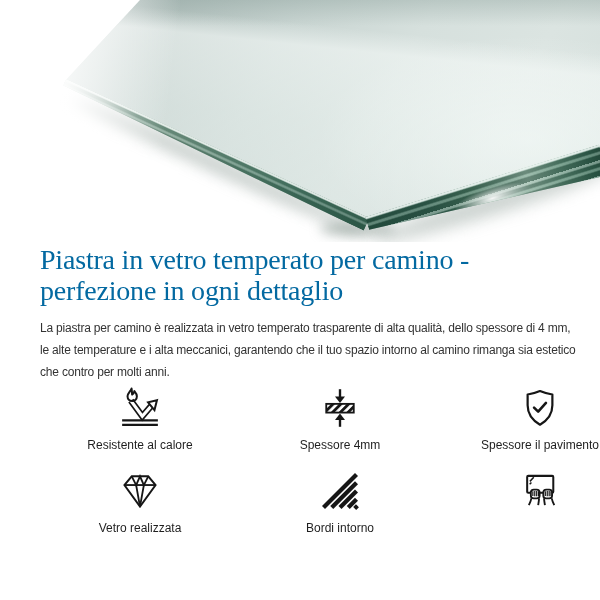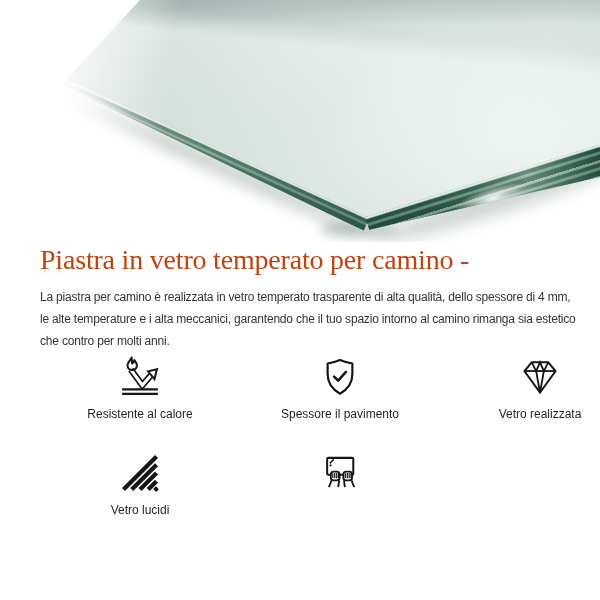--- a/index.html
+++ b/index.html
@@ -61,31 +61,31 @@
   .fade-left{
     position:absolute;inset:0;z-index:6;pointer-events:none;
     background:linear-gradient(97deg,#ffffff 18px,rgba(255,255,255,0.95) 55px,rgba(255,255,255,0.60) 105px,rgba(255,255,255,0) 180px);
   }
 
   
   .content{padding:0 40px;}
   .page-title{
     margin:2px 0 0 0;
     font-family:"Liberation Serif","DejaVu Serif",serif;
-    font-size:28px;line-height:31px;font-weight:400;color:#c2410c;
+    font-size:28px;line-height:31px;font-weight:400;color:#0369a1;
     letter-spacing:-0.2px;
   }
   .page-title .tline{white-space:nowrap;}
   .description{margin-top:11px;font-size:12px;line-height:22px;color:#333;letter-spacing:-0.2px;}
   .description .dline{white-space:nowrap;}
 
   
   .features{
     margin-top:3px;
-    display:grid;grid-template-columns:repeat(3,200px);row-gap:29px;
+    display:grid;grid-template-columns:repeat(3,200px);row-gap:16px;
   }
   .feature{
     display:flex;flex-direction:column;align-items:center;text-align:center;
   }
   .feature .ficon{width:44px;height:44px;display:block;}
   .feature .flabel{margin-top:8px;font-size:12px;line-height:15px;color:#1f1f1f;}
   svg .ln{stroke:#161616;fill:none;}
 </style>
 </head>
 <body>
@@ -100,20 +100,21 @@
     <div class="glass-sheen"></div>
     <div class="edge-left"></div>
     <div class="edge-right"></div>
     <div class="fade-left"></div>
   </div>
 
   <div class="content">
 
     <h1 class="page-title">
       <div class="tline">Piastra in vetro temperato per camino -</div>
+      <div class="tline">perfezione in ogni dettaglio</div>
     </h1>
 
     <div class="description">
       <div class="dline">La piastra per camino è realizzata in vetro temperato trasparente di alta qualità, dello spessore di 4 mm,</div>
       <div class="dline">le alte temperature e i alta meccanici, garantendo che il tuo spazio intorno al camino rimanga sia estetico</div>
       <div class="dline">che contro per molti anni.</div>
     </div>
 
     <div class="features">
 
@@ -122,20 +123,36 @@
           <path class="ln" d="M4.5 37.5 H43.5" stroke-width="2.4"></path>
           <path class="ln" d="M4.5 42.5 H43.5" stroke-width="2.4"></path>
           <path class="ln" d="M14 16 L26.5 33 L36 22" stroke-width="7"></path>
           <path d="M14 16 L26.5 33 L36 22" stroke="#fff" stroke-width="3.4" fill="none"></path>
           <path d="M42.5 15.5 L32.8 17.8 L39.8 26.3 Z" fill="#fff" stroke="#161616" stroke-width="2.2"></path>
           <path class="ln" d="M14.8 2.8 C13.6 5.8 10.4 7.8 10.4 11.2 C10.4 14.3 12.6 16.4 15.5 16.4 C18.4 16.4 20.6 14.3 20.6 11.2 C20.6 9 19.4 7.4 17.9 5.6 C17.5 7.6 16.4 8.7 15.4 9.3 C15.3 7 15.1 4.9 14.8 2.8 Z" stroke-width="2.2" stroke-linejoin="round"></path>
         </svg>
         <div class="flabel">Resistente al calore</div>
       </div>
 
+      <div class="feature">
+        <svg class="ficon" viewBox="0 0 48 48">
+          <defs>
+            <pattern id="hatchP" width="6" height="6" patternUnits="userSpaceOnUse" patternTransform="rotate(45)">
+              <rect width="6" height="6" fill="#ffffff"></rect>
+              <rect width="3.1" height="6" fill="#161616"></rect>
+            </pattern>
+          </defs>
+          <line class="ln" x1="24" y1="3.5" x2="24" y2="12" stroke-width="2.6"></line>
+          <path d="M18.5 11.5 H29.5 L24 18.5 Z" fill="#161616"></path>
+          <rect x="9" y="19.5" width="30" height="9.5" fill="url(#hatchP)" stroke="#161616" stroke-width="2"></rect>
+          <line class="ln" x1="24" y1="44.5" x2="24" y2="36.5" stroke-width="2.6"></line>
+          <path d="M18.5 37 H29.5 L24 30 Z" fill="#161616"></path>
+        </svg>
+        <div class="flabel">Spessore 4mm</div>
+      </div>
 
       <div class="feature">
         <svg class="ficon" viewBox="0 0 48 48">
           <path class="ln" d="M24 5.5 C28 7.2 33 8.6 37.5 9.3 V21 C37.5 30.8 32 37.6 24 42.2 C16 37.6 10.5 30.8 10.5 21 V9.3 C15 8.6 20 7.2 24 5.5 Z" stroke-width="2.4" stroke-linejoin="round"></path>
           <path class="ln" d="M17.5 23.5 L22 28 L30.5 18.5" stroke-width="2.8" stroke-linecap="round" stroke-linejoin="round"></path>
         </svg>
         <div class="flabel">Spessore il pavimento</div>
       </div>
 
       <div class="feature">
@@ -149,21 +166,21 @@
       </div>
 
       <div class="feature">
         <svg class="ficon" viewBox="0 0 48 48">
           <path d="M6 42 L42 6" stroke="#161616" stroke-width="4.6"></path>
           <path d="M15 42 L42 15" stroke="#161616" stroke-width="4.6"></path>
           <path d="M24 42 L42 24" stroke="#161616" stroke-width="4.6"></path>
           <path d="M33 42 L42 33" stroke="#161616" stroke-width="4.6"></path>
           <path d="M40 43 L43 40" stroke="#161616" stroke-width="4.6"></path>
         </svg>
-        <div class="flabel">Vetro lucidi</div>
+        <div class="flabel">Bordi intorno</div>
       </div>
 
       <div class="feature">
         <svg class="ficon" viewBox="0 0 48 48">
           <rect x="10" y="7.5" width="28.5" height="18.5" rx="1.2" fill="#fff" stroke="#161616" stroke-width="2.2"></rect>
           <path class="ln" d="M13 13.5 L17.2 9" stroke-width="1.6"></path>
           <path class="ln" d="M12.7 16.6 L14.6 14.6" stroke-width="1.6"></path>
           <rect x="14" y="22.5" width="9.6" height="9.6" rx="3.2" fill="#fff" stroke="#161616" stroke-width="2"></rect>
           <path class="ln" d="M16.2 24.2 V29.5 M18.3 24 V29.7 M20.4 24 V29.7 M22.4 24.2 V29.5" stroke-width="1.3"></path>
           <path class="ln" d="M14.6 32 C14 35 13 37 11.8 39.5" stroke-width="2"></path>

